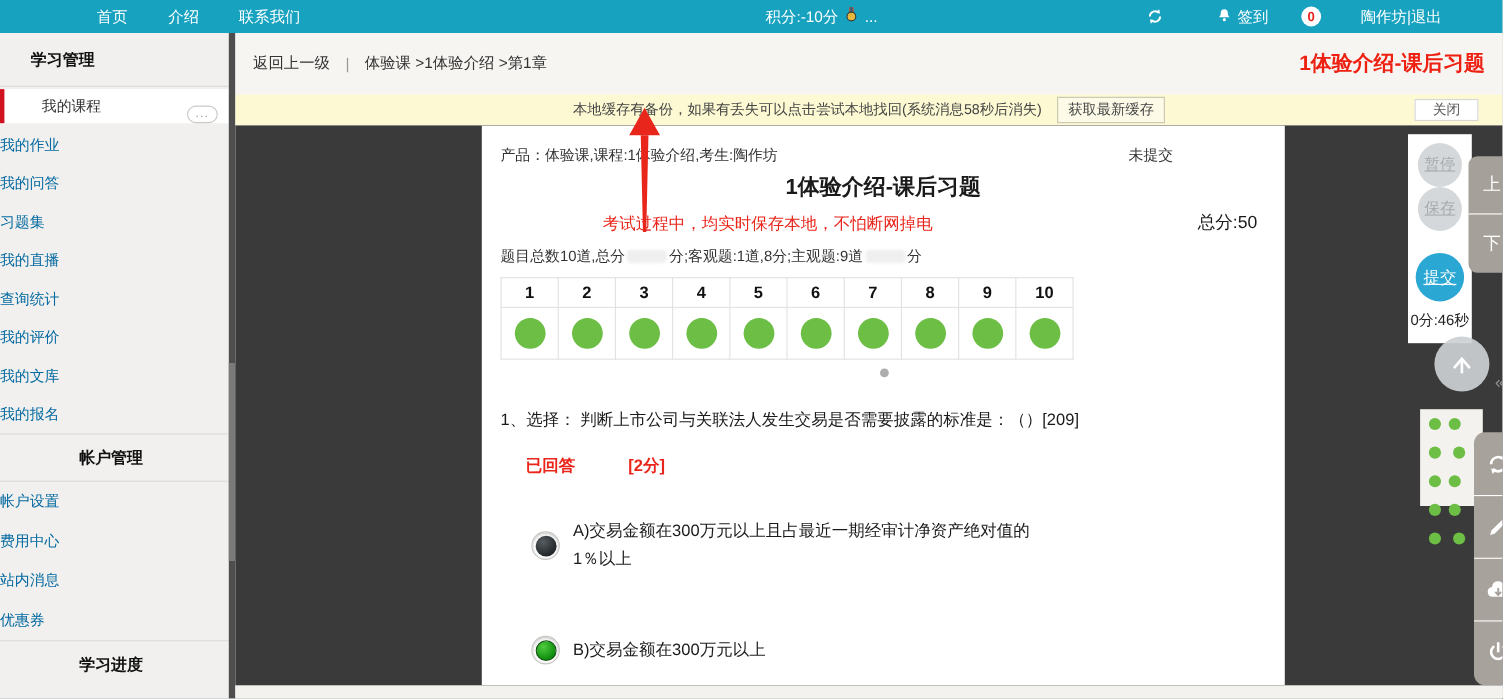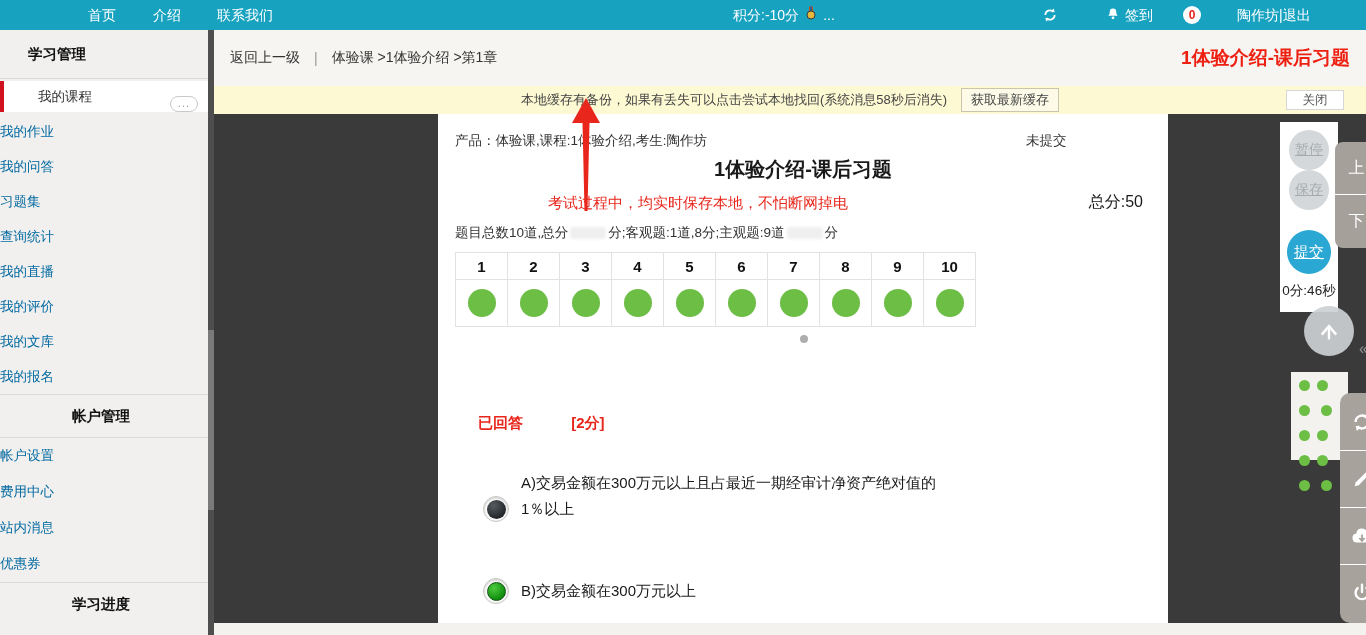--- a/index.html
+++ b/index.html
@@ -65,21 +65,21 @@
   .qgrid td { border:1px solid #e2e2e2; text-align:center; cursor:pointer; background:#fff; }
   .qgrid .num-row td { height:27px; font-size:15px; font-weight:bold; color:#111; }
   .qgrid .dot-row td { height:47px; }
   .qdot { width:28px; height:28px; border-radius:50%; background:#6cbe45; margin:0 auto; }
   .page-dot { position:absolute; left:362px; top:221px; width:8px; height:8px; border-radius:50%; background:#adadad; }
 
   .question { position:absolute; left:17px; top:258px; font-size:15px; color:#1a1a1a; width:700px; }
   .answered-row { position:absolute; left:40px; top:300px; font-size:15px; font-weight:bold; color:#e9261b; }
   .answered-row .score { margin-left:44px; }
 
-  .option { position:absolute; left:45px; font-size:15px; color:#1a1a1a; display:flex; align-items:flex-end; cursor:pointer; }
+  .option { position:absolute; left:45px; font-size:15px; color:#1a1a1a; display:flex; align-items:center; cursor:pointer; }
   .radio { width:26px; height:26px; border-radius:50%; background:#fff; border:1px solid #c6c6c0;
     box-shadow:inset 0 1px 3px rgba(0,0,0,.25); flex:none; display:flex; align-items:center; justify-content:center; cursor:pointer; }
   .radio .inner { width:19px; height:19px; border-radius:50%; }
   .radio .inner.dark { background:radial-gradient(circle at 35% 30%, #565c60, #23272a 70%); }
   .radio .inner.green { background:radial-gradient(circle at 35% 30%, #4ecb3e, #0b8a0b 75%); border:1px solid #145214; }
   .opt-text { margin-left:12px; line-height:26px; }
 
   
   .ctl-panel { position:absolute; left:1066px; top:8px; width:58px; height:190px; background:#fff; z-index:5; }
   .circle-btn { position:absolute; left:9px; width:40px; height:40px; border-radius:50%; background:#d5d8da;
@@ -110,21 +110,21 @@
   .red-arrow { position:absolute; left:356px; top:68px; width:32px; height:115px; z-index:60; pointer-events:none; }
 </style>
 </head>
 <body>
 
 <div class="topnav">
   <div class="abs" style="left:88px">首页</div>
   <div class="abs" style="left:153px">介绍</div>
   <div class="abs" style="left:217px">联系我们</div>
 
-  <div class="abs points-group" style="left:733px">
+  <div class="abs points-group" style="left:696px">
     <span>积分:-10分</span>
     <span class="nav-icon">
       <svg width="12" height="14" viewBox="0 0 24 28">
           <rect x="8" y="1" width="8" height="11" fill="#c0572a"></rect>
           <rect x="10" y="1" width="4" height="11" fill="#2c5f8a"></rect>
           <circle cx="12" cy="18" r="8" fill="#e6b83c" stroke="#3a3a3a" stroke-width="2"></circle>
         </svg>
     </span>
     <span>...</span>
   </div>
@@ -158,22 +158,22 @@
     <div class="side-header1">学习管理</div>
     <div class="side-divider"></div>
 
     <div class="side-item active">
       <span>我的课程</span>
       <span class="more-pill">...</span>
     </div>
     <div class="side-item">我的作业</div>
     <div class="side-item">我的问答</div>
     <div class="side-item">习题集</div>
+    <div class="side-item">我的直播</div>
     <div class="side-item">查询统计</div>
-    <div class="side-item">我的直播</div>
     <div class="side-item">我的评价</div>
     <div class="side-item">我的文库</div>
     <div class="side-item">我的报名</div>
 
     <div class="side-divider"></div>
     <div class="side-header">帐户管理</div>
     <div class="side-divider"></div>
 
     <div class="side-item s2">帐户设置</div>
     <div class="side-item s2">费用中心</div>
@@ -263,20 +263,24 @@
                   <div class="qdot"></div>
                 </td>
             <td>
                   <div class="qdot"></div>
                 </td>
           </tr>
         </tbody>
           </table>
         <div class="page-dot"></div>
 
+        <div class="question">
+          <span>1、选择：</span>
+          <span>判断上市公司与关联法人发生交易是否需要披露的标准是：（）[209]</span>
+        </div>
         <div class="answered-row">
           <span>已回答</span>
           <span class="score">[2分]</span>
         </div>
 
         <div class="option" style="top:356px">
           <span class="radio">
               <span class="inner dark"></span>
             </span>
           <span class="opt-text">

